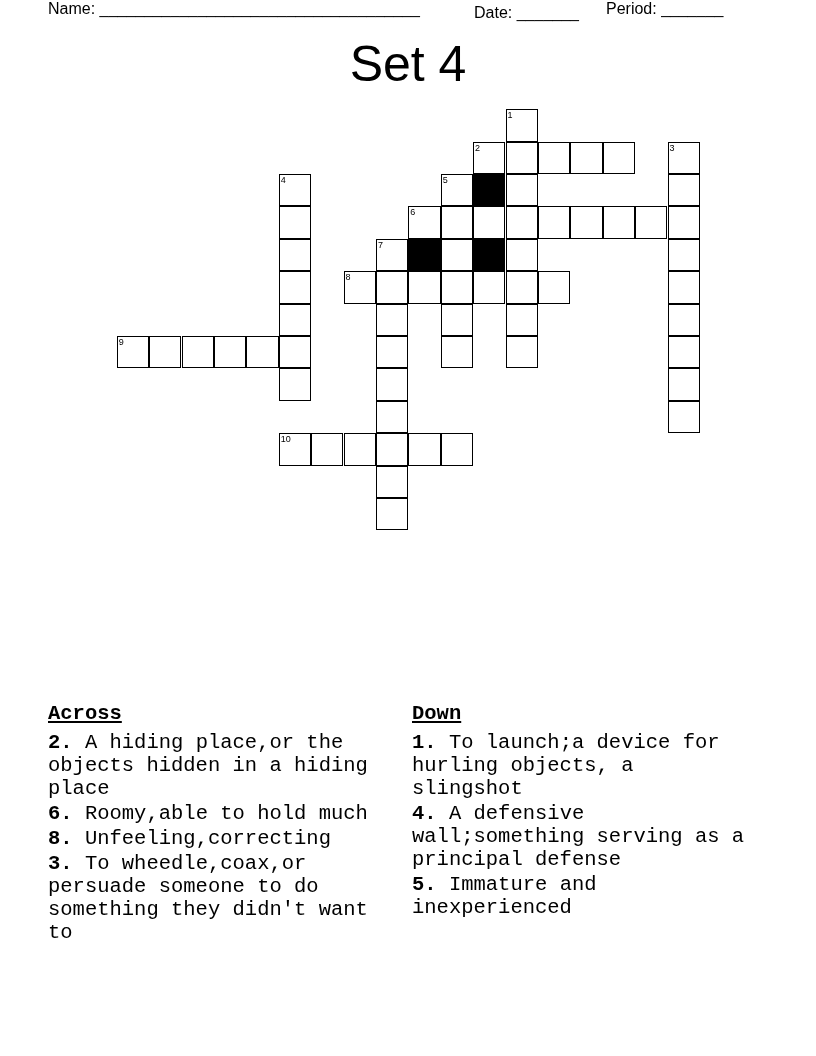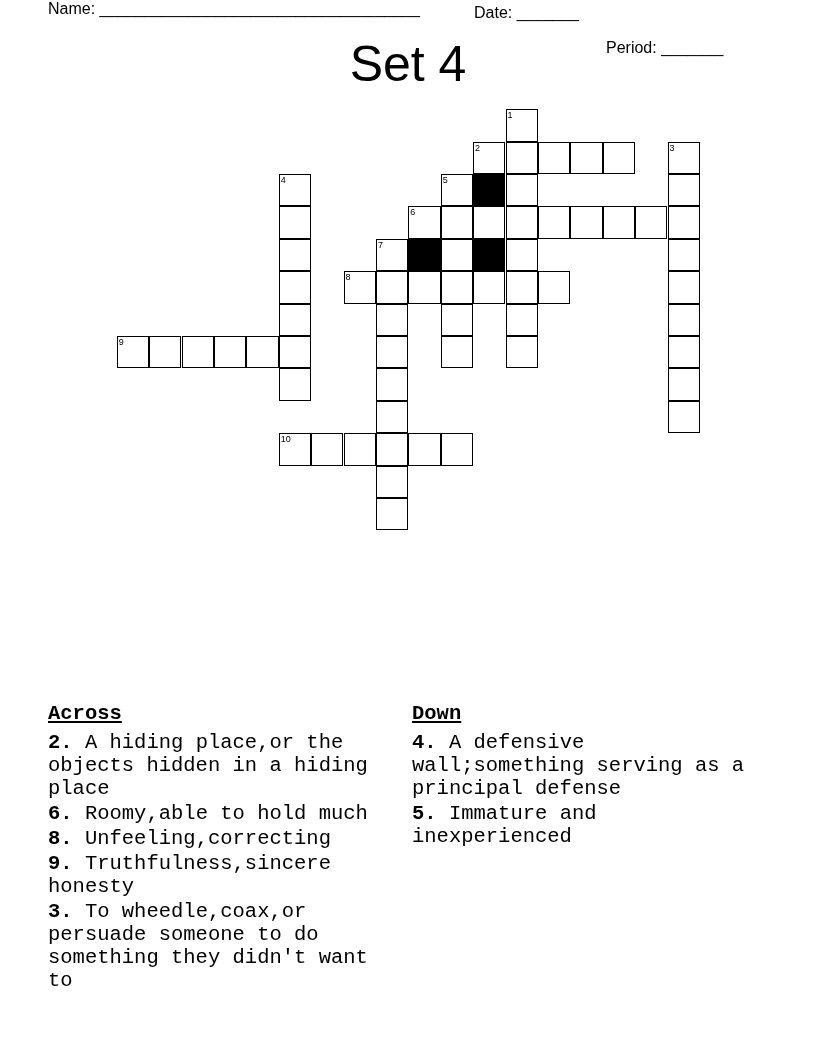--- a/index.html
+++ b/index.html
@@ -1,20 +1,20 @@
 <!DOCTYPE html>
 <html><head>
 <meta charset="utf-8">
 <style>
   html, body { margin: 0; padding: 0; background: #ffffff; }
   body { width: 816px; height: 1056px; position: relative; overflow: hidden;
          font-family: "Liberation Sans", sans-serif; color: #000; }
   .hdr-name { position: absolute; left: 48px; top: 0; font-size: 16px; }
   .hdr-date { position: absolute; left: 474px; top: 4px; font-size: 16px; text-align: center; }
-  .hdr-period { position: absolute; left: 606px; top: 0; font-size: 16px; margin-top: 39px; }
+  .hdr-period { position: absolute; left: 606px; top: 0; font-size: 16px; }
   .title { position: absolute; top: 34px; left: 0; width: 816px; text-align: center;
            font-size: 50px; line-height: 60px; }
   .grid { position: absolute; left: 0; top: 0; width: 816px; height: 560px; }
   .cell { position: absolute; width: 32.4px; height: 32.4px; box-sizing: border-box;
           border: 1.6px solid #000; background: #fff; margin-left: -0.8px; margin-top: -0.8px; }
   .cell.black { background: #000; }
   .cell .num { position: absolute; left: 1px; top: 0px; font-size: 9px; line-height: 10px; }
   .clues { position: absolute; top: 702px; font-size: 20.5px; line-height: 23px; font-family: Liberation Mono, monospace; }
   .clues.across { left: 48px; width: 340px; }
   .clues.down { left: 412px; width: 340px; }
@@ -118,21 +118,21 @@
     <div class="cell black" style="left: 473.9px; top: 174.8px;"></div>
     <div class="cell black" style="left: 409.1px; top: 239.6px;"></div>
     <div class="cell black" style="left: 473.9px; top: 239.6px;"></div>
   </div>
 
 <div class="clues across">
   <h3>Across</h3>
   <div class="clue"><b>2.</b><span> A hiding place,or the objects hidden in a hiding place</span></div>
   <div class="clue"><b>6.</b><span> Roomy,able to hold much</span></div>
   <div class="clue"><b>8.</b><span> Unfeeling,correcting</span></div>
-  <div class="clue"><b>9.</b><span> Truthfulness,sincere honesty</span></div>
   <div class="clue"><b>3.</b><span> To wheedle,coax,or persuade someone to do something they didn't want to</span></div>
 </div>
 
 <div class="clues down">
   <h3>Down</h3>
+  <div class="clue"><b>1.</b><span> To launch;a device for hurling objects, a slingshot</span></div>
   <div class="clue"><b>4.</b><span> A defensive wall;something serving as a principal defense</span></div>
   <div class="clue"><b>5.</b><span> Immature and inexperienced</span></div>
 </div>
 
 </body></html>

